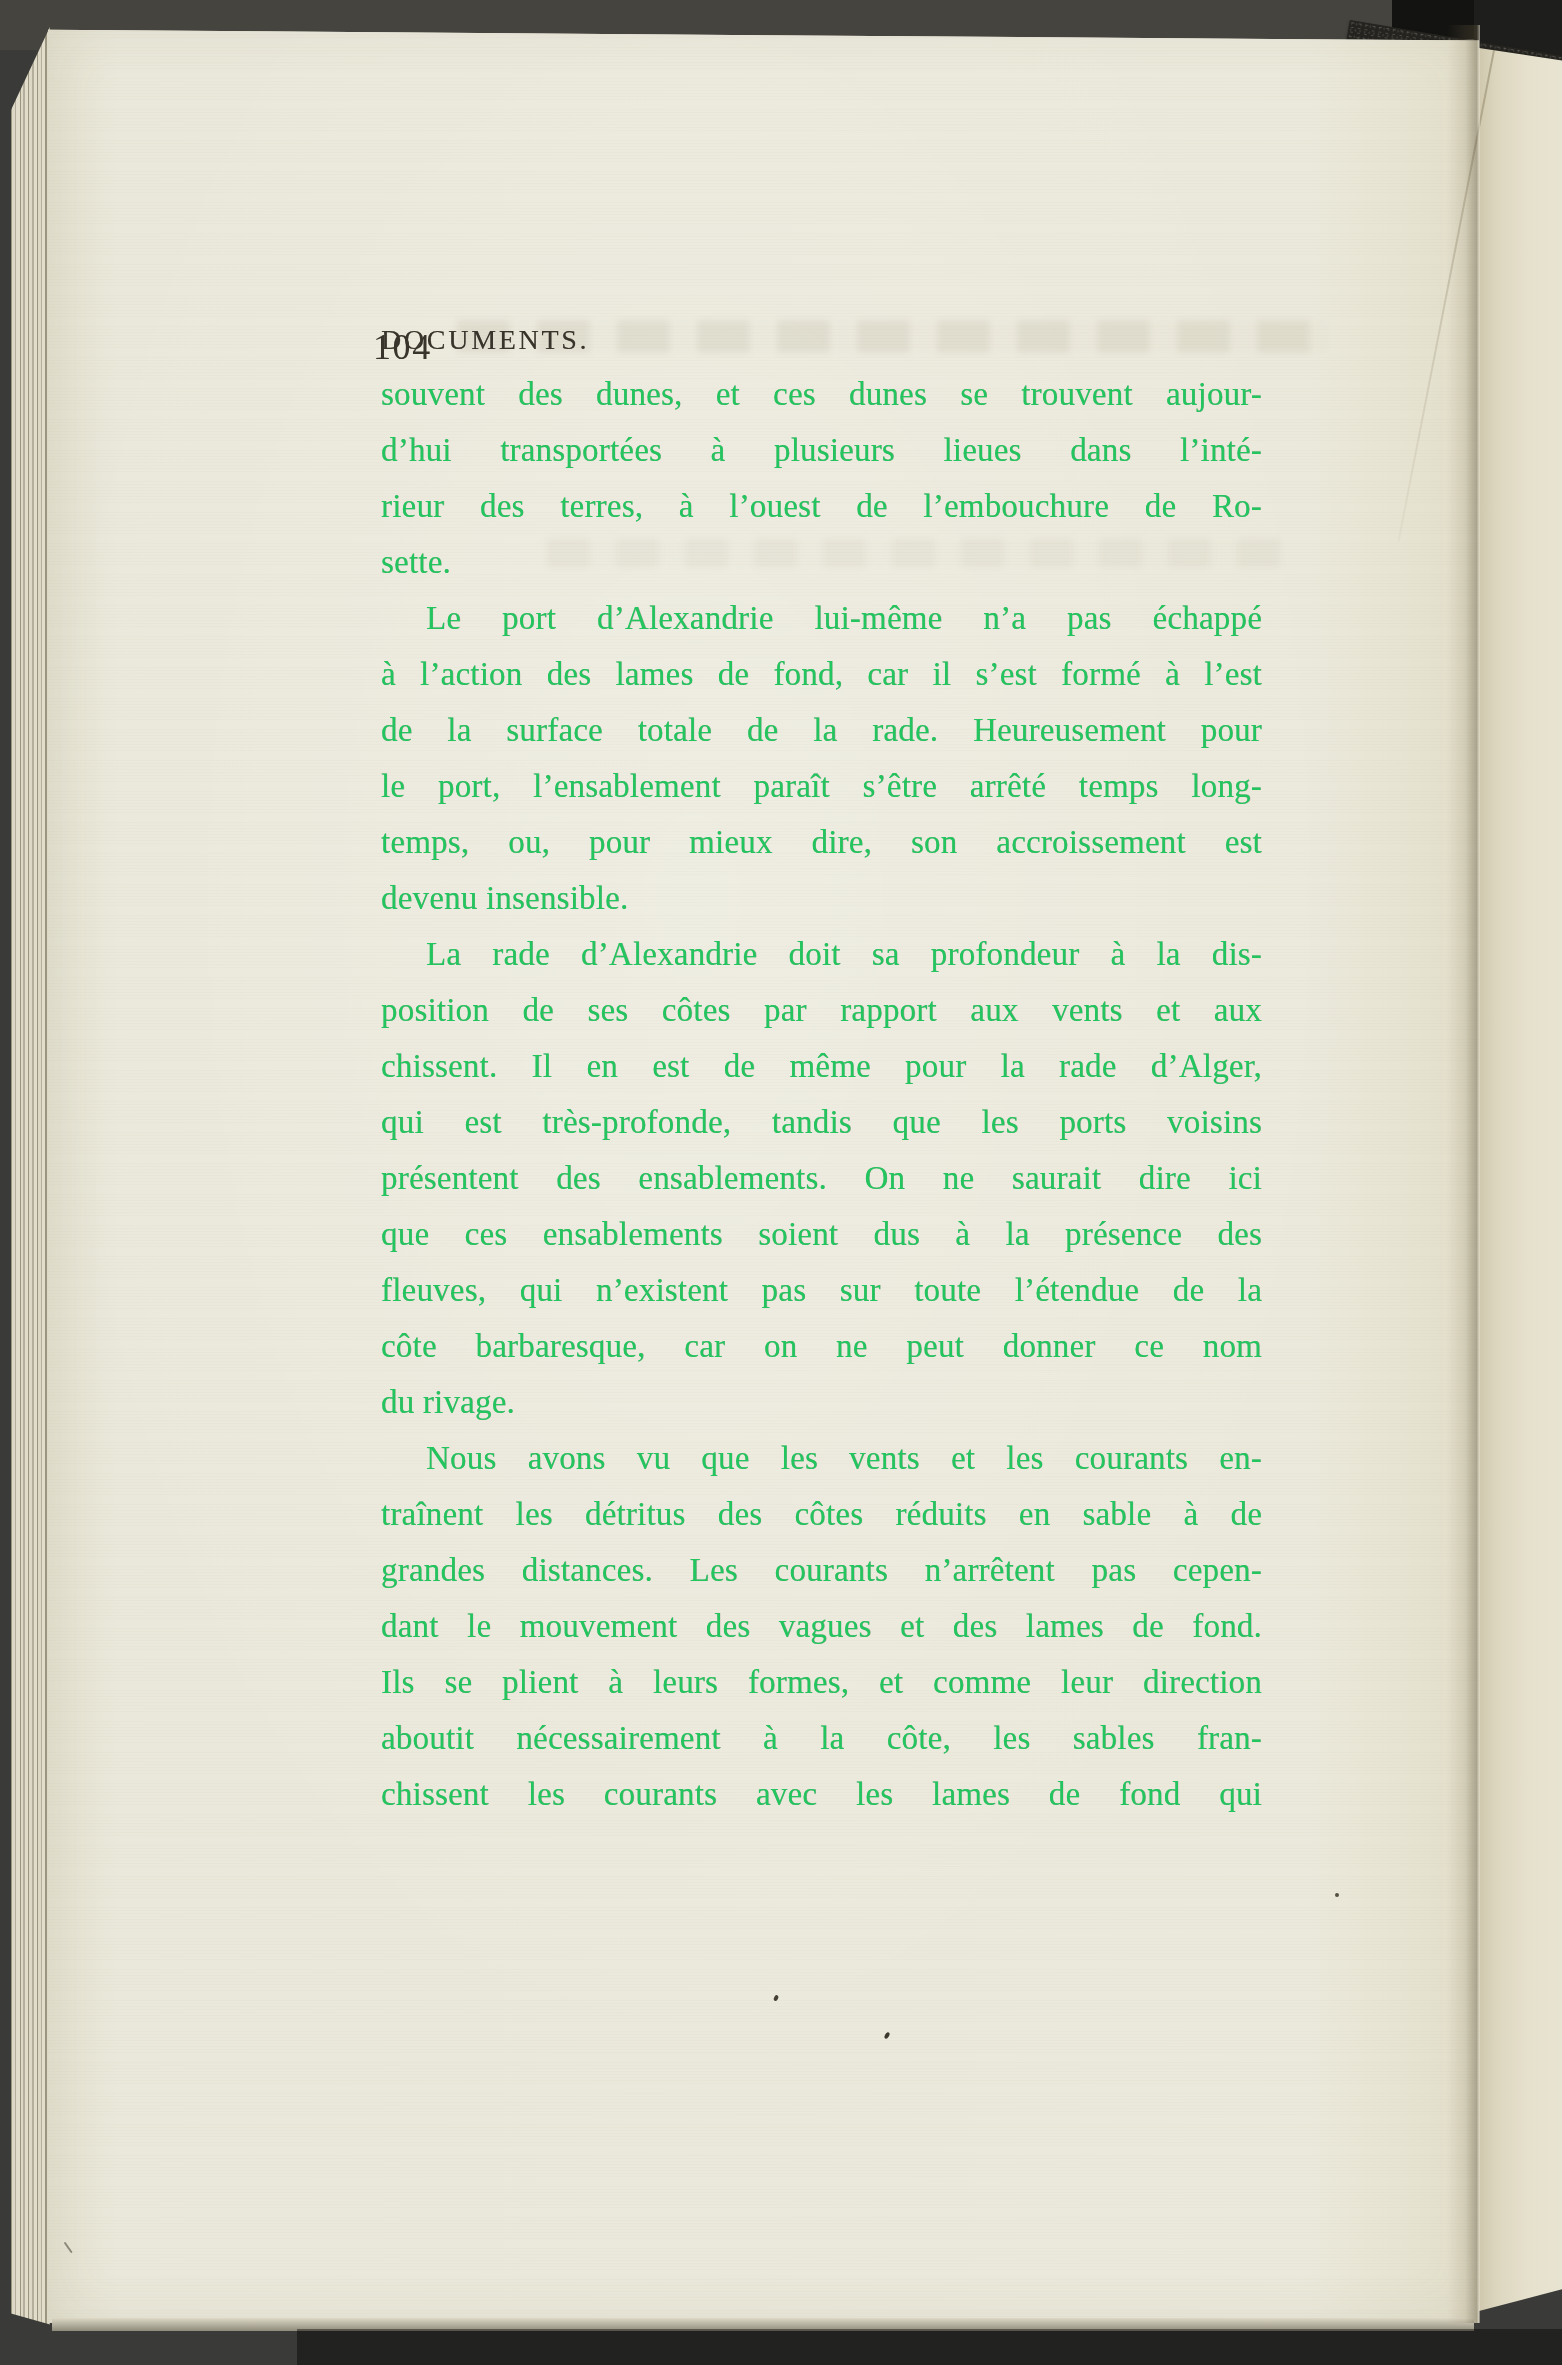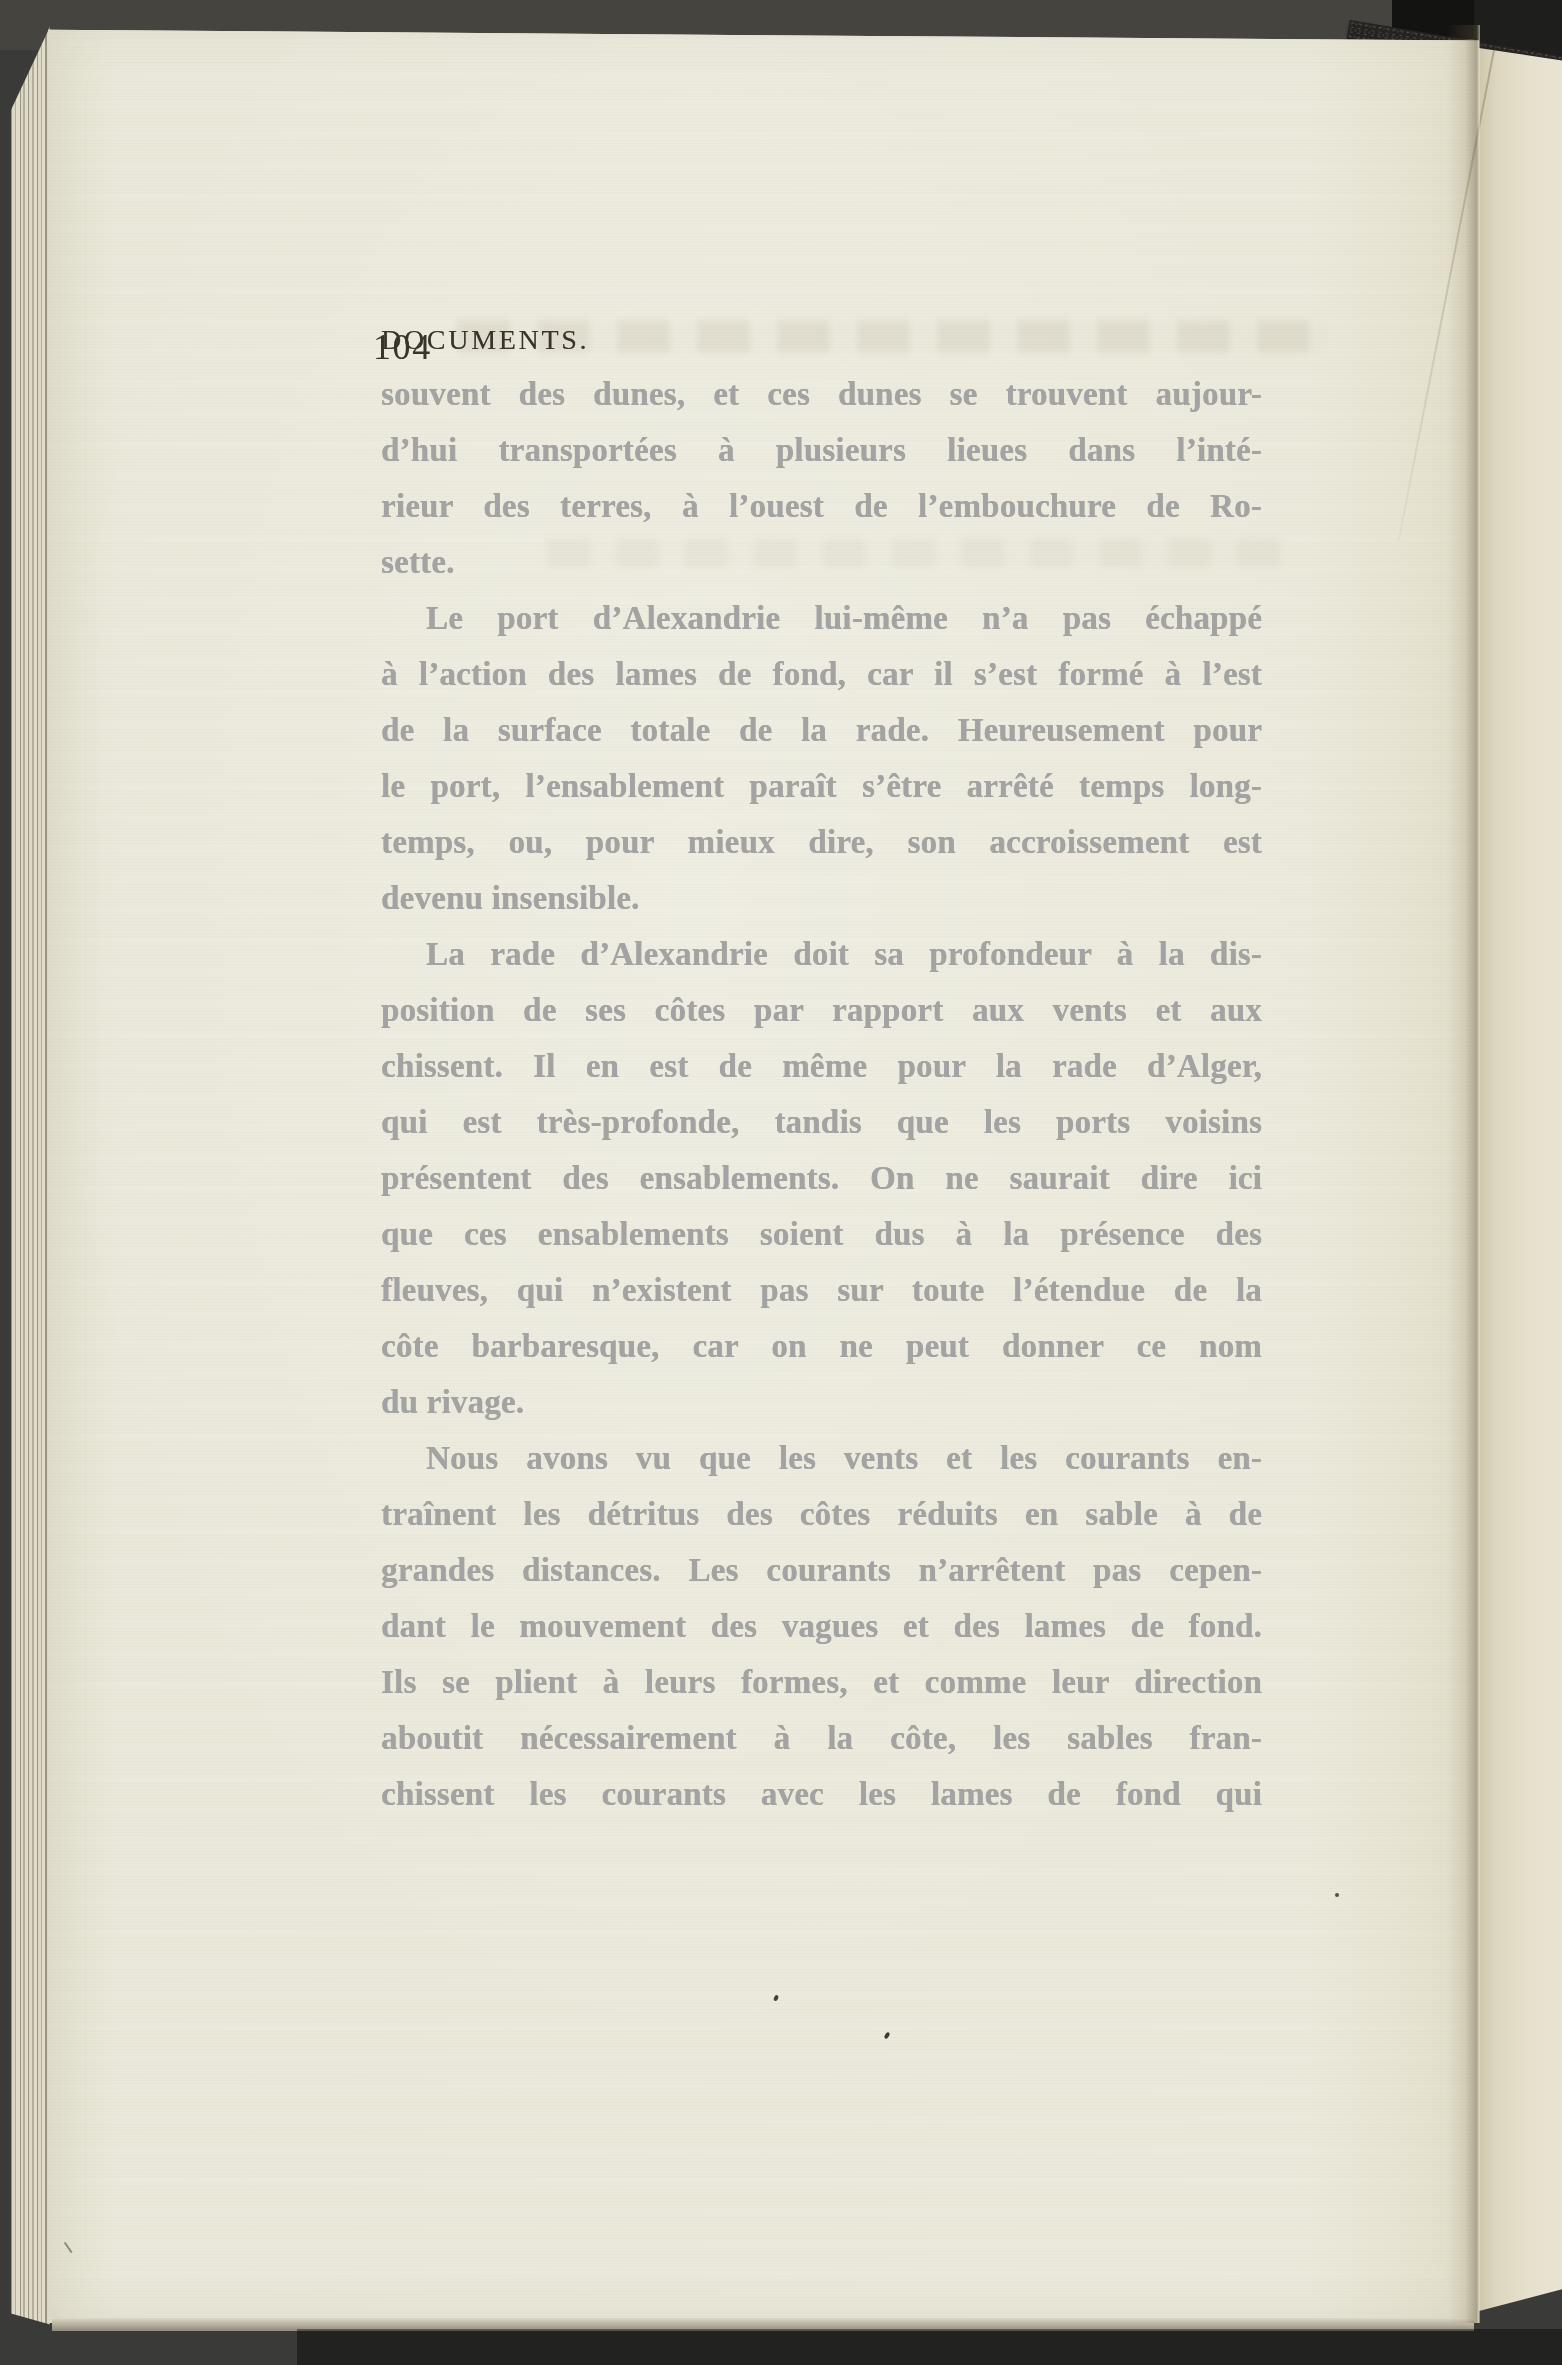--- a/index.html
+++ b/index.html
@@ -68,24 +68,23 @@
     font-size:28px;letter-spacing:2.7px;color:#38332b;
     text-shadow:0.2px 0.2px 0.4px rgba(56,51,43,0.4);
   }
   .ghost{position:absolute;pointer-events:none;filter:blur(3.1px);}
   .ghost.g1{left:457px;top:320px;width:871px;height:33px;opacity:0.75;
     background:repeating-linear-gradient(90deg, rgba(128,118,90,0.14) 0 53px, rgba(128,118,90,0.02) 53px 80px);}
   .ghost.g2{left:547px;top:538px;width:735px;height:30px;opacity:0.5;
     background:repeating-linear-gradient(90deg, rgba(128,118,90,0.12) 0 43px, rgba(128,118,90,0.02) 43px 69px);}
   .body-text{
     position:absolute;left:381px;top:366px;width:881px;
-    font-size:33px;line-height:56px;color:#a3a3a3;
+    font-size:33px;line-height:56px;color:#22c55e;
     text-shadow:0.3px 0.3px 0.4px rgba(46,42,36,0.35);
     letter-spacing:0.2px;
-    font-weight:bold;
   }
   .para{margin:0;}
   .line{
     text-align:justify;text-align-last:justify;-moz-text-align-last:justify;
     height:56px;overflow:visible;white-space:normal;
   }
   .line.indent{text-indent:45px;}
   .line.last{text-align-last:left;-moz-text-align-last:left;}
   .speck{position:absolute;background:#464034;border-radius:50%;}
   .speck.s1{left:774px;top:1995px;width:3.9px;height:6.3px;transform:rotate(25deg);}

